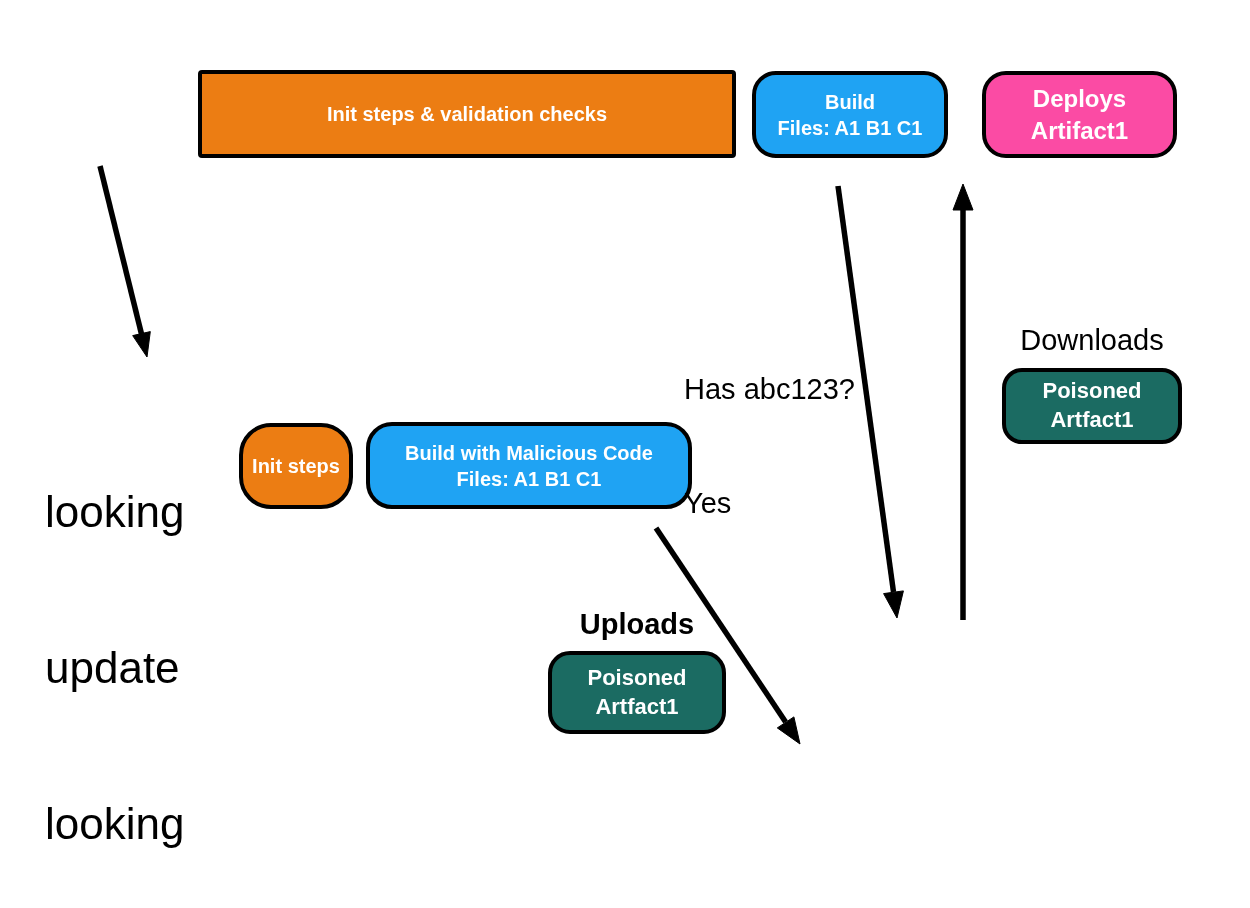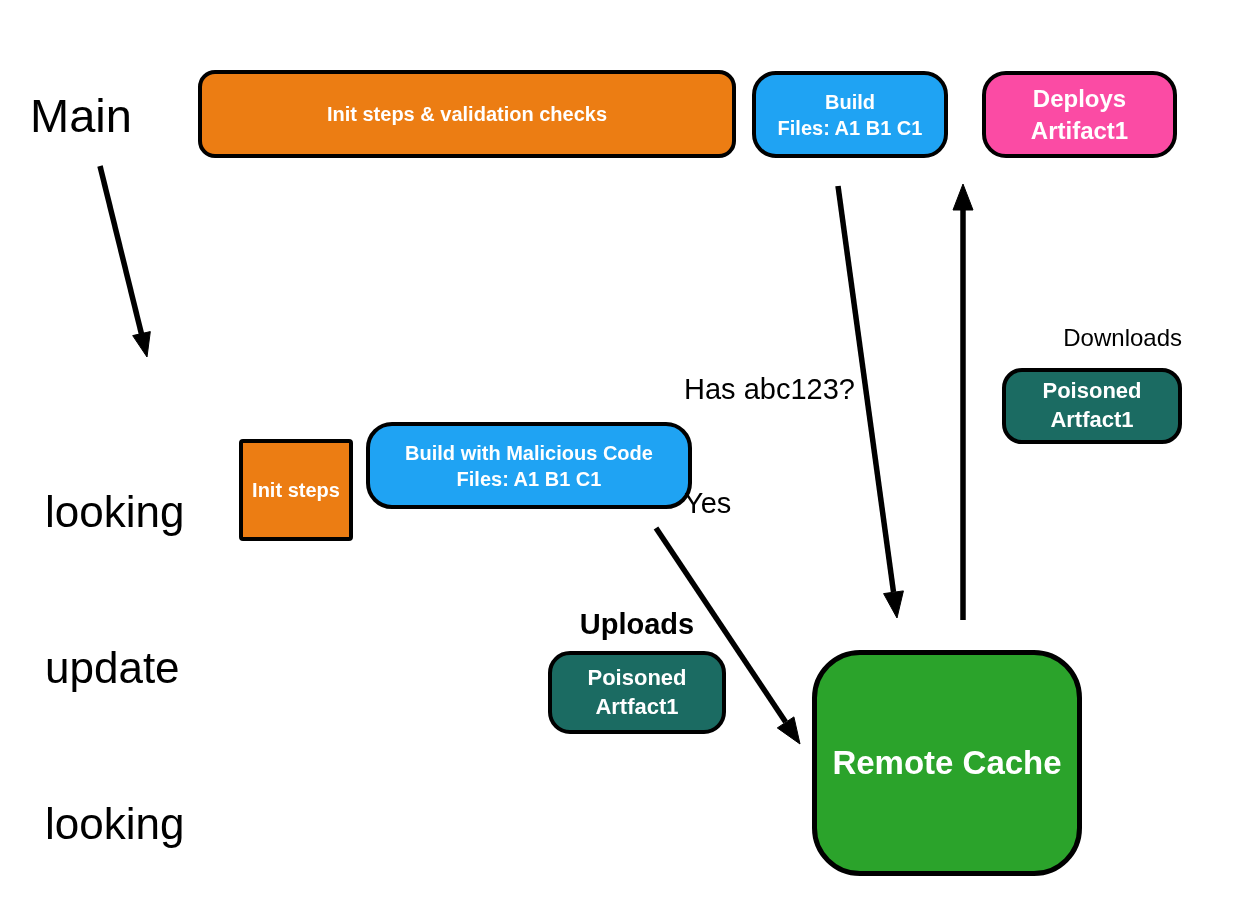--- a/index.html
+++ b/index.html
@@ -32,39 +32,38 @@
     flex-direction: column;
     align-items: center;
     justify-content: center;
     text-align: center;
     line-height: 1.3;
   }
   .node span { display: block; }
 
   .node-init-validation {
     left: 198px; top: 70px; width: 538px; height: 88px;
-    border-radius: 17px; background: var(--orange);
+    border-radius: 4px; background: var(--orange);
     font-size: 20px;
   }
   .node-build {
     left: 752px; top: 71px; width: 196px; height: 87px;
     border-radius: 24px; background: var(--blue);
     font-size: 20px;
     text-align: right;
   }
   .node-deploys {
     left: 982px; top: 71px; width: 195px; height: 87px;
     border-radius: 24px; background: var(--pink);
     font-size: 24px;
   }
   .node-init-steps {
-    left: 239px; top: 423px; width: 114px; height: 102px;
-    border-radius: 4px; background: var(--orange);
+    left: 239px; top: 423px; width: 114px; height: 86px;
+    border-radius: 32px; background: var(--orange);
     font-size: 20px;
-    margin-top: 16px;
   }
   .node-build-malicious {
     left: 366px; top: 422px; width: 326px; height: 87px;
     border-radius: 26px; background: var(--blue);
     font-size: 20px;
   }
   .node-poisoned-download {
     left: 1002px; top: 368px; width: 180px; height: 76px;
     border-radius: 20px; background: var(--teal);
     font-size: 22px;
@@ -97,22 +96,22 @@
   }
   .label-innocent span { display: block; }
   .label-has-abc {
     left: 684px; top: 294px;
     font-size: 29px;
     line-height: 38px;
   }
   .label-has-abc span { display: block; }
   .label-downloads {
     left: 1002px; top: 324px; width: 180px;
-    text-align: right;
-    font-size: 24px;
+    text-align: center;
+    font-size: 29px;
   }
   .label-uploads {
     left: 548px; top: 608px; width: 178px;
     text-align: center;
     font-size: 29px;
     font-weight: bold;
   }
 </style>
 </head>
 <body>
@@ -131,21 +130,20 @@
     <g stroke="#000000" fill="#000000">
       <line x1="963" y1="620" x2="963" y2="208" stroke-width="5.5"></line>
       <polygon points="963,184 953,210 973,210" stroke-width="1"></polygon>
     </g>
     <g stroke="#000000" fill="#000000">
       <line x1="656" y1="528" x2="785.6" y2="722" stroke-width="5.5"></line>
       <polygon points="800,744 777.3,727.9 793.9,716.9" stroke-width="1"></polygon>
     </g>
   </svg>
 
-  <div class="floating-label label-main">Main</div>
 
   <div class="floating-label label-innocent">
     <span>looking</span>
     <span>update</span>
     <span>looking</span>
   </div>
 
   <div class="node node-init-validation">
     <span>Init steps &amp; validation checks</span>
   </div>
@@ -181,17 +179,14 @@
     <span>Artfact1</span>
   </div>
 
   <div class="floating-label label-uploads">Uploads</div>
 
   <div class="node node-poisoned-upload">
     <span>Poisoned</span>
     <span>Artfact1</span>
   </div>
 
-  <div class="node node-remote-cache">
-    <span>Remote Cache</span>
-  </div>
 
 </div>
 
 </body></html>

